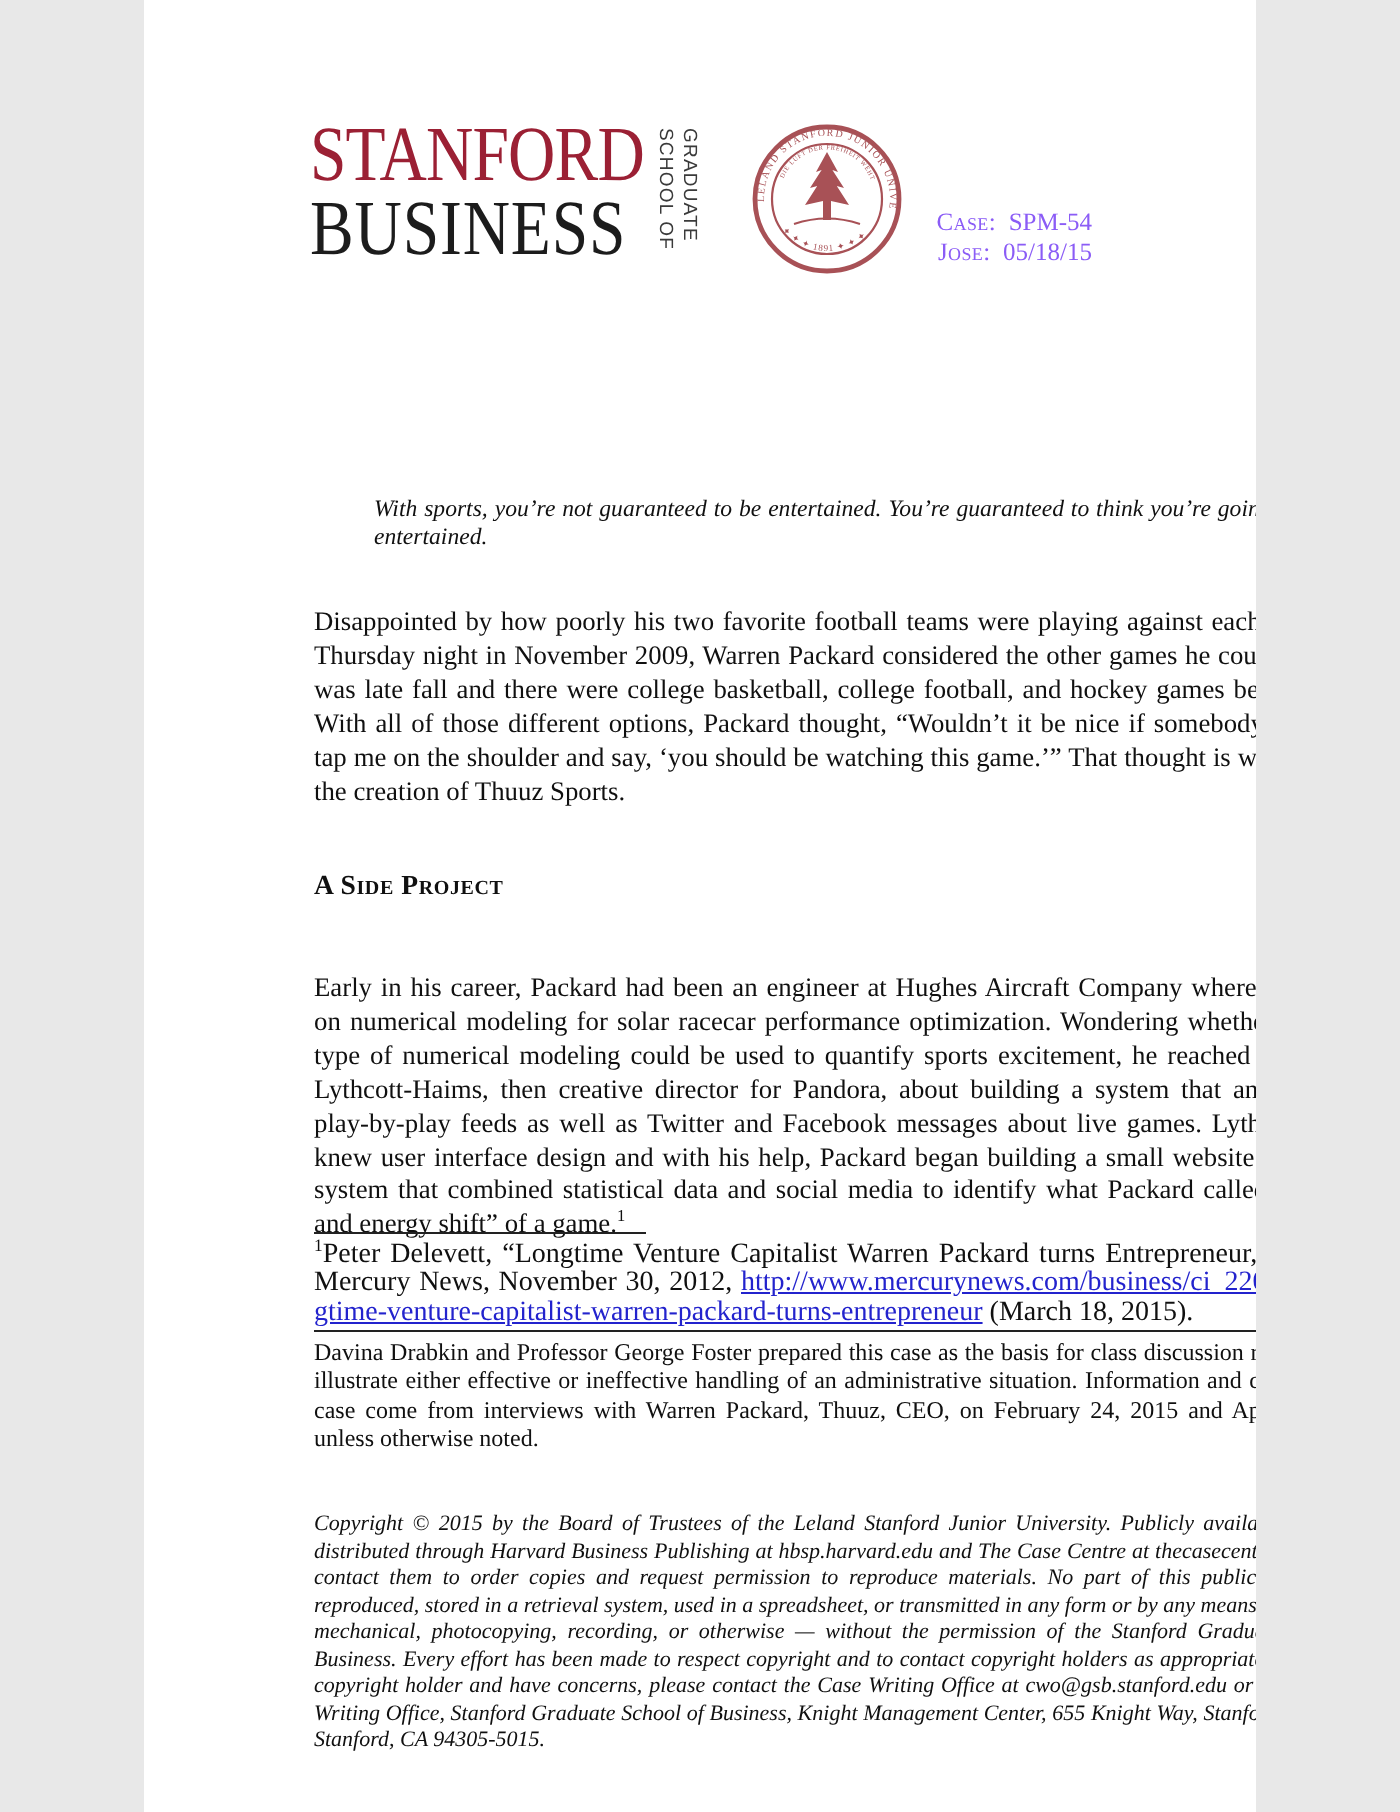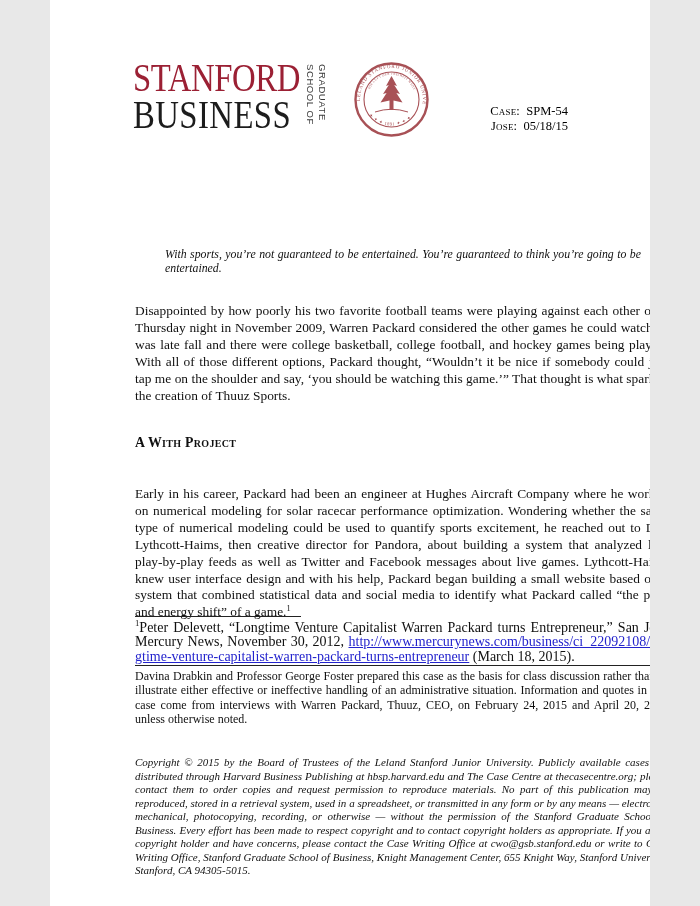--- a/index.html
+++ b/index.html
@@ -1,32 +1,32 @@
 <!DOCTYPE html>
 <html><head>
 <meta charset="utf-8">
 <style>
   html,body { margin:0; padding:0; background:#e8e8e8; }
   .page {
-    position:relative; width:600px; height:906px; margin:0 auto;
+    position:relative; width:556px; height:906px; margin:0 auto;
     background:#ffffff; overflow:hidden;
     font-family:"Liberation Serif","DejaVu Serif",serif; color:#101010;
     -webkit-font-smoothing:antialiased;
   }
   
   .logo { position:absolute; left:83px; top:60px; transform:scaleX(0.84); transform-origin:left top; }
   .logo .w1 { display:block; font-size:39px; line-height:36px; letter-spacing:-0.5px; color:#9b2034; font-weight:400; }
   .logo .w2 { display:block; font-size:39px; line-height:37px; letter-spacing:0.5px; color:#1c1c1c; font-weight:400; }
   .vt-wrap { position:absolute; left:278px; top:64px; width:76px; height:26px;
              transform:rotate(90deg); transform-origin:left top;
              font-family:"Liberation Sans","DejaVu Sans",sans-serif; color:#3a3a3a; }
   .vt-wrap span { display:block; font-size:9.5px; line-height:12px; letter-spacing:0.6px; white-space:nowrap; }
   .seal { position:absolute; left:303px; top:61px; width:77px; height:77px; }
   .case-block { position:absolute; right:82px; top:104px; text-align:right;
-                font-size:12.5px; line-height:15px; color:#000000; }
+                font-size:12.5px; line-height:15px; color:#8b5cf6; }
   .case-block .lbl { font-variant:small-caps; letter-spacing:0.2px; }
   
   .doc-title { position:absolute; left:0; top:190px; width:700px; text-align:center;
                font-variant:small-caps; font-size:21px; letter-spacing:1.2px; color:#141414; }
   
   .quote { position:absolute; left:115px; top:247px; width:476px;
            font-size:11.8px; line-height:14.2px; text-align:justify; }
   .quote .qtext { font-style:italic; }
   .quote .attr { font-style:normal; padding-left:45px; margin-top:0; }
   
@@ -95,21 +95,21 @@
     </div>
   </div>
 
 
   <div class="quote">
     <span class="qtext">With sports, you’re not guaranteed to be entertained.  You’re guaranteed to think you’re going to be entertained.</span>
   </div>
 
   <div class="body-par p1">Disappointed by how poorly his two favorite football teams were playing against each other on a Thursday night in November 2009, Warren Packard considered the other games he could watch.  It was late fall and there were college basketball, college football, and hockey games being played.  With all of those different options, Packard thought, “Wouldn’t it be nice if somebody could just tap me on the shoulder and say, ‘you should be watching this game.’”  That thought is what sparked the creation of Thuuz Sports.</div>
 
-  <div class="section-heading">A With Project</div>
+  <div class="section-heading">A Side Project</div>
 
   <div class="body-par p2">
     <span>Early in his career, Packard had been an engineer at Hughes Aircraft Company where he worked on numerical modeling for solar racecar performance optimization.  Wondering whether the same type of numerical modeling could be used to quantify sports excitement, he reached out to Dan Lythcott-Haims, then creative director for Pandora, about building a system that analyzed live play-by-play feeds as well as Twitter and Facebook messages about live games.  Lythcott-Haims knew user interface design and with his help, Packard began building a small website based on a system that combined statistical data and social media to identify what Packard called “the pace and energy shift” of a game.</span><sup>1</sup>
   </div>
 
   <div class="fn-rule"></div>
   <div class="footnote">
     <sup>1</sup><span>Peter Delevett, “Longtime Venture Capitalist Warren Packard turns Entrepreneur,” San Jose Mercury News, November 30, 2012, </span><a class="fn-link" href="#">http://www.mercurynews.com/business/ci_22092108/longtime-venture-capitalist-warren-packard-turns-entrepreneur</a><span> (March 18, 2015).</span>
   </div>
 

